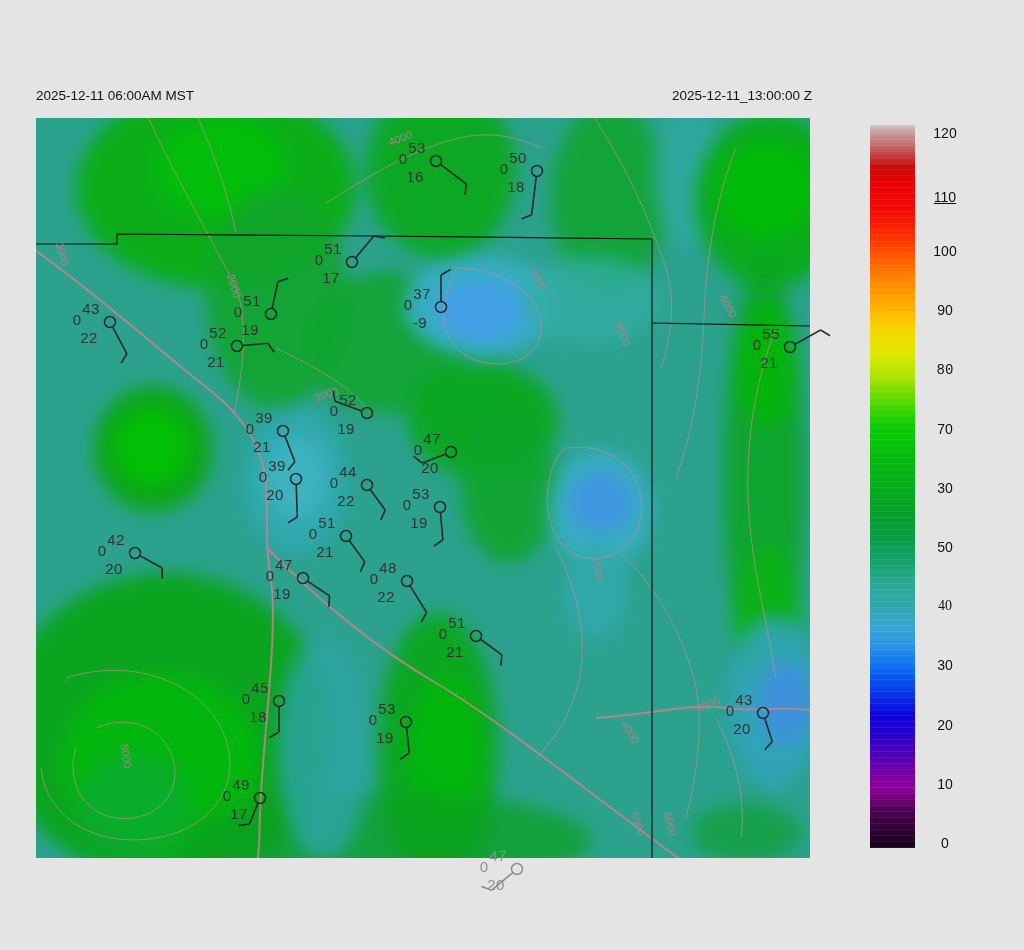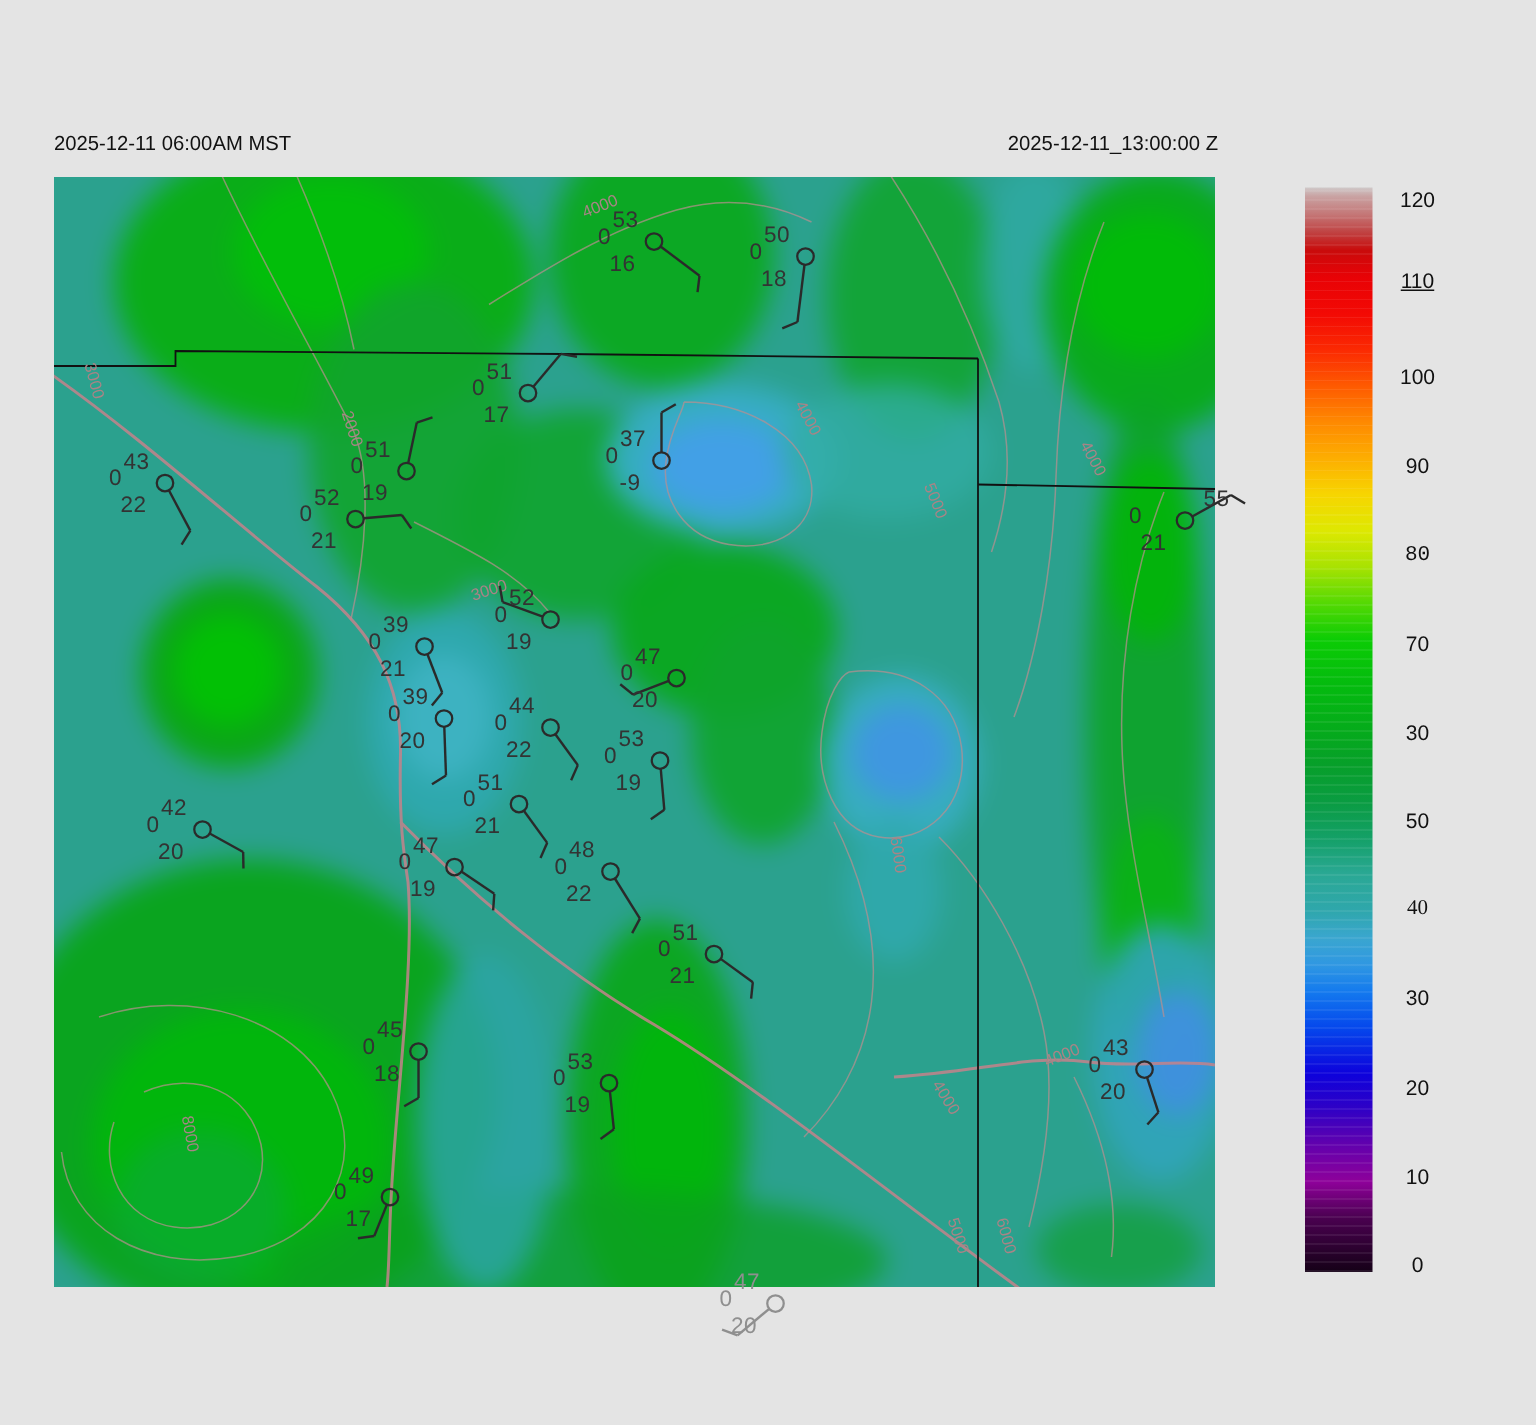--- a/index.html
+++ b/index.html
@@ -287,21 +287,21 @@
       <div class="st-label" style="left: 420px; top: 322px;">-9</div>
       <div class="st-label" style="left: 91px; top: 308px;">43</div>
       <div class="st-label" style="left: 77px; top: 319px;">0</div>
       <div class="st-label" style="left: 89px; top: 337px;">22</div>
       <div class="st-label" style="left: 252px; top: 300px;">51</div>
       <div class="st-label" style="left: 238px; top: 311px;">0</div>
       <div class="st-label" style="left: 250px; top: 329px;">19</div>
       <div class="st-label" style="left: 218px; top: 332px;">52</div>
       <div class="st-label" style="left: 204px; top: 343px;">0</div>
       <div class="st-label" style="left: 216px; top: 361px;">21</div>
-      <div class="st-label" style="left: 771px; top: 333px; margin-left: 40px;">55</div>
+      <div class="st-label" style="left: 771px; top: 333px;">55</div>
       <div class="st-label" style="left: 757px; top: 344px;">0</div>
       <div class="st-label" style="left: 769px; top: 362px;">21</div>
       <div class="st-label" style="left: 348px; top: 399px;">52</div>
       <div class="st-label" style="left: 334px; top: 410px;">0</div>
       <div class="st-label" style="left: 346px; top: 428px;">19</div>
       <div class="st-label" style="left: 264px; top: 417px;">39</div>
       <div class="st-label" style="left: 250px; top: 428px;">0</div>
       <div class="st-label" style="left: 262px; top: 446px;">21</div>
       <div class="st-label" style="left: 432px; top: 438px;">47</div>
       <div class="st-label" style="left: 418px; top: 449px;">0</div>
@@ -343,21 +343,21 @@
       <div class="st-label" style="left: 730px; top: 710px;">0</div>
       <div class="st-label" style="left: 742px; top: 728px;">20</div>
       <div class="st-label muted" style="left: 498px; top: 855px;">47</div>
       <div class="st-label muted" style="left: 484px; top: 866px;">0</div>
       <div class="st-label muted" style="left: 496px; top: 884px;">20</div>
     </div>
 
   <div class="colorbar"></div>
   <div id="cb-ticks">
       <div class="cb-tick" style="top: 123.996px;">120</div>
-      <div class="cb-tick" style="top: 178px; text-decoration: underline;">110</div>
+      <div class="cb-tick" style="top: 188px; text-decoration: underline;">110</div>
       <div class="cb-tick" style="top: 242.33px;">100</div>
       <div class="cb-tick" style="top: 301.497px;">90</div>
       <div class="cb-tick" style="top: 360.664px; font-family: Liberation Mono, monospace;">80</div>
       <div class="cb-tick" style="top: 419.831px;">70</div>
       <div class="cb-tick" style="top: 478.998px;">30</div>
       <div class="cb-tick" style="top: 538.165px;">50</div>
       <div class="cb-tick" style="top: 597px; font-family: Liberation Serif, serif;">40</div>
       <div class="cb-tick" style="top: 656.499px;">30</div>
       <div class="cb-tick" style="top: 715.666px;">20</div>
       <div class="cb-tick" style="top: 774.833px;">10</div>

